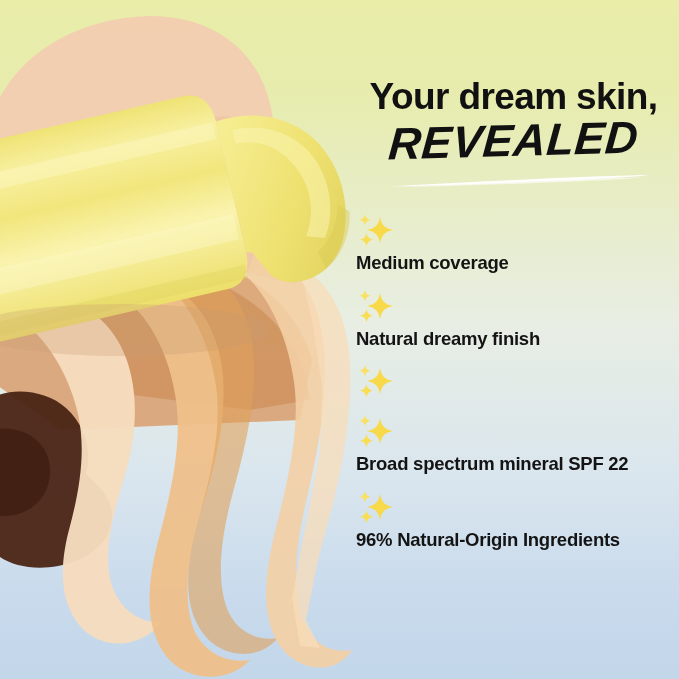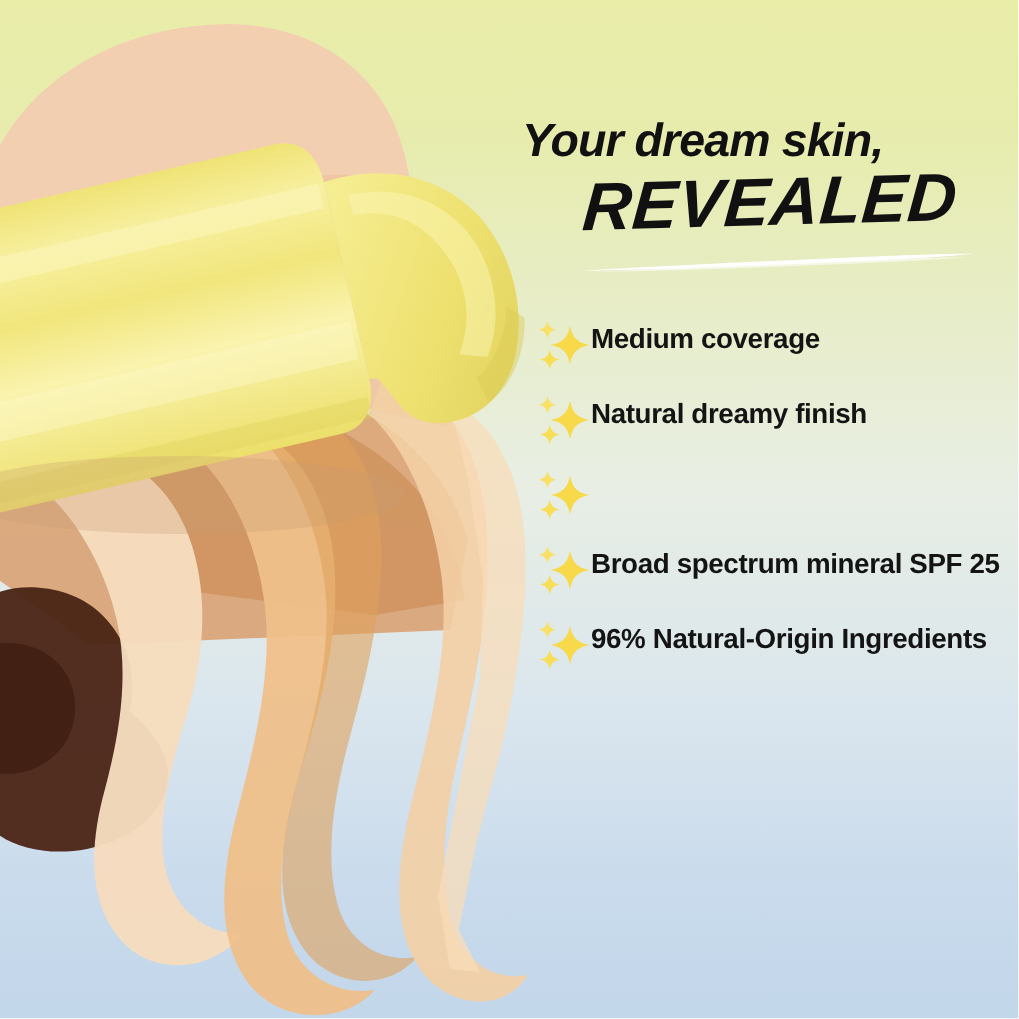--- a/index.html
+++ b/index.html
@@ -54,26 +54,26 @@
   .headline-block {
     position: absolute;
     left: 0;
     top: 78px;
     width: 331px;
   }
 
   .headline-line1 {
     font-family: "Liberation Sans", sans-serif;
     font-weight: 700;
-    font-size: 31px;
+    font-size: 37px;
     letter-spacing: -0.6px;
     color: #111111;
+    text-align: center;
     line-height: 1.04;
     white-space: nowrap;
-    font-style: italic;
   }
 
   .headline-line2-wrap {
     position: relative;
     text-align: center;
     margin-top: 2px;
     height: 62px;
   }
 
   .headline-line2 {
@@ -104,20 +104,21 @@
     position: absolute;
     left: 8px;
     top: 212px;
     width: 323px;
   }
 
   .benefit-row {
     display: flex;
     align-items: flex-start;
     margin-bottom: 13px;
+    flex-direction: column;
   }
 
   .sparkle {
     flex: 0 0 auto;
     width: 38px;
     height: 36px;
     margin-top: 1px;
   }
   .sparkle svg { display: block; width: 38px; height: 36px; }
 
@@ -285,21 +286,21 @@
       </div>
 
       <div class="benefit-row">
         <span class="sparkle">
           <svg viewBox="0 0 38 36" xmlns="http://www.w3.org/2000/svg">
             <path d="M24 4 C25.6 12.2 28.8 15.4 37 17 C28.8 18.6 25.6 21.8 24 30 C22.4 21.8 19.2 18.6 11 17 C19.2 15.4 22.4 12.2 24 4 Z" fill="#f7d94a"></path>
             <path d="M9 1 C9.8 4.6 11.2 6.0 14.8 6.8 C11.2 7.6 9.8 9.0 9 12.6 C8.2 9.0 6.8 7.6 3.2 6.8 C6.8 6.0 8.2 4.6 9 1 Z" fill="#f9e066"></path>
             <path d="M10.5 20 C11.4 24.2 13.0 25.8 17.2 26.7 C13.0 27.6 11.4 29.2 10.5 33.4 C9.6 29.2 8.0 27.6 3.8 26.7 C8.0 25.8 9.6 24.2 10.5 20 Z" fill="#f8dd57"></path>
           </svg>
         </span>
-        <span class="benefit-text"><span class="r">Broad spectrum mineral </span><span class="b">SPF 25</span></span>
+        <span class="benefit-text"><span class="r">Broad spectrum mineral </span><span class="b">SPF 22</span></span>
       </div>
 
 
       <div class="benefit-row">
         <span class="sparkle">
           <svg viewBox="0 0 38 36" xmlns="http://www.w3.org/2000/svg">
             <path d="M24 4 C25.6 12.2 28.8 15.4 37 17 C28.8 18.6 25.6 21.8 24 30 C22.4 21.8 19.2 18.6 11 17 C19.2 15.4 22.4 12.2 24 4 Z" fill="#f7d94a"></path>
             <path d="M9 1 C9.8 4.6 11.2 6.0 14.8 6.8 C11.2 7.6 9.8 9.0 9 12.6 C8.2 9.0 6.8 7.6 3.2 6.8 C6.8 6.0 8.2 4.6 9 1 Z" fill="#f9e066"></path>
             <path d="M10.5 20 C11.4 24.2 13.0 25.8 17.2 26.7 C13.0 27.6 11.4 29.2 10.5 33.4 C9.6 29.2 8.0 27.6 3.8 26.7 C8.0 25.8 9.6 24.2 10.5 20 Z" fill="#f8dd57"></path>
           </svg>

